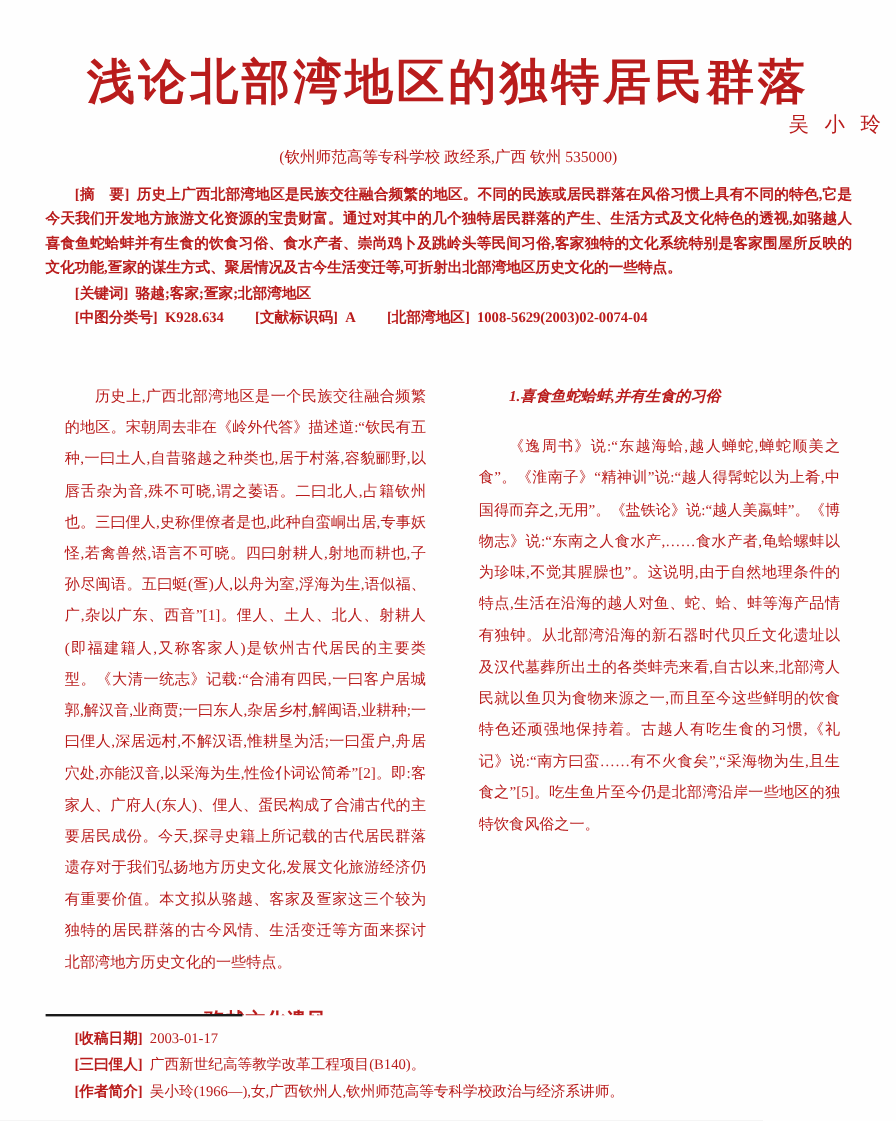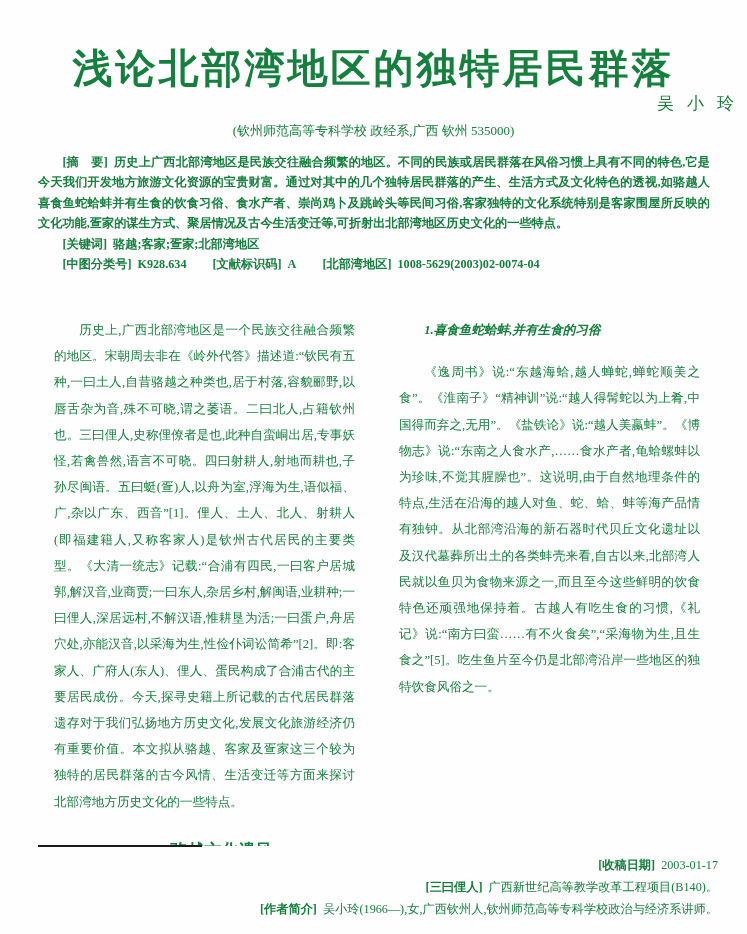--- a/index.html
+++ b/index.html
@@ -7,21 +7,21 @@
     padding: 0;
     background: #e8e8e8;
   }
   .page {
     position: relative;
     width: 747px;
     height: 934px;
     margin: 0 auto;
     background: #fefefe;
     overflow: hidden;
-    color: #15803d;
+    color: #b91c1c;
     font-family: "Liberation Serif", "DejaVu Serif", serif;
   }
 
   
   .title {
     position: absolute;
     top: 14px;
     left: 0;
     width: 100%;
     text-align: center;
@@ -101,21 +101,20 @@
   }
 
   
   .footnote {
     position: absolute;
     top: 845px;
     left: 38px;
     width: 680px;
     font-size: 12.2px;
     line-height: 22px;
-    text-align: right;
   }
   .fn-rule {
     width: 164px;
     height: 2px;
     background: #1a1a1a;
     margin: 0 0 7px 0;
   }
   .fn-line { padding-left: 24px; white-space: nowrap; overflow: hidden; }
   .fn-label { font-weight: bold; margin-right: 6px; }
 </style>

